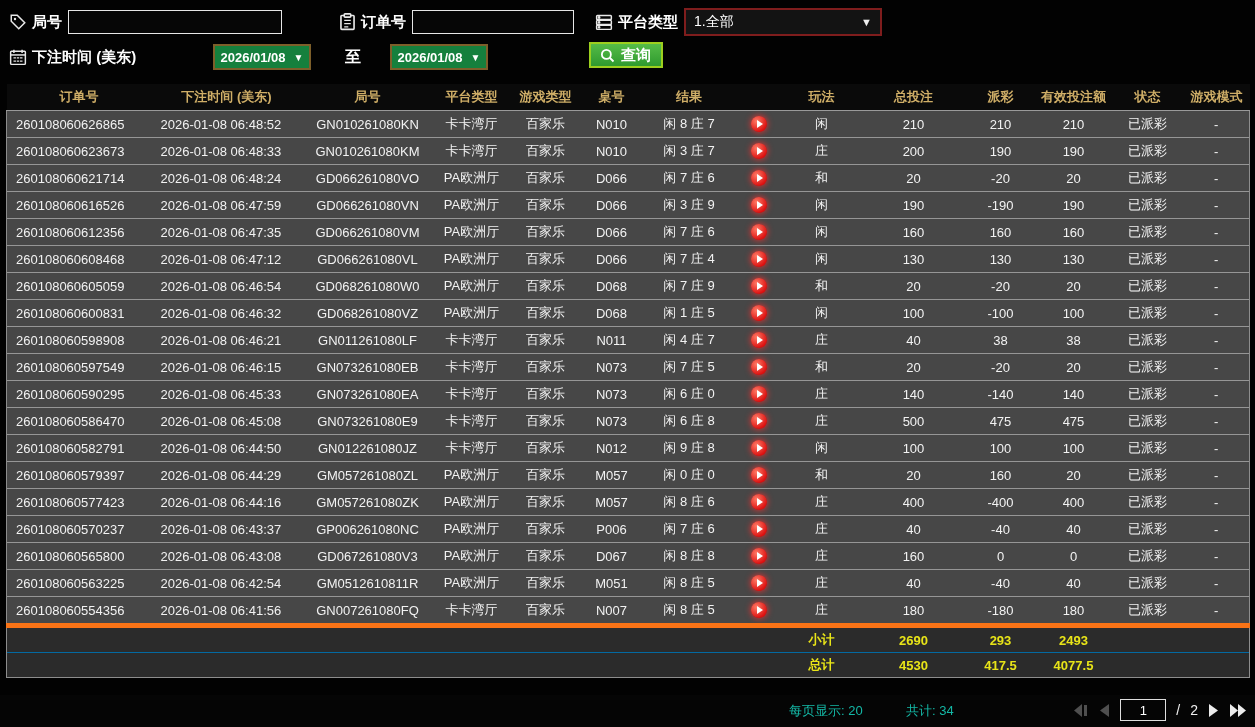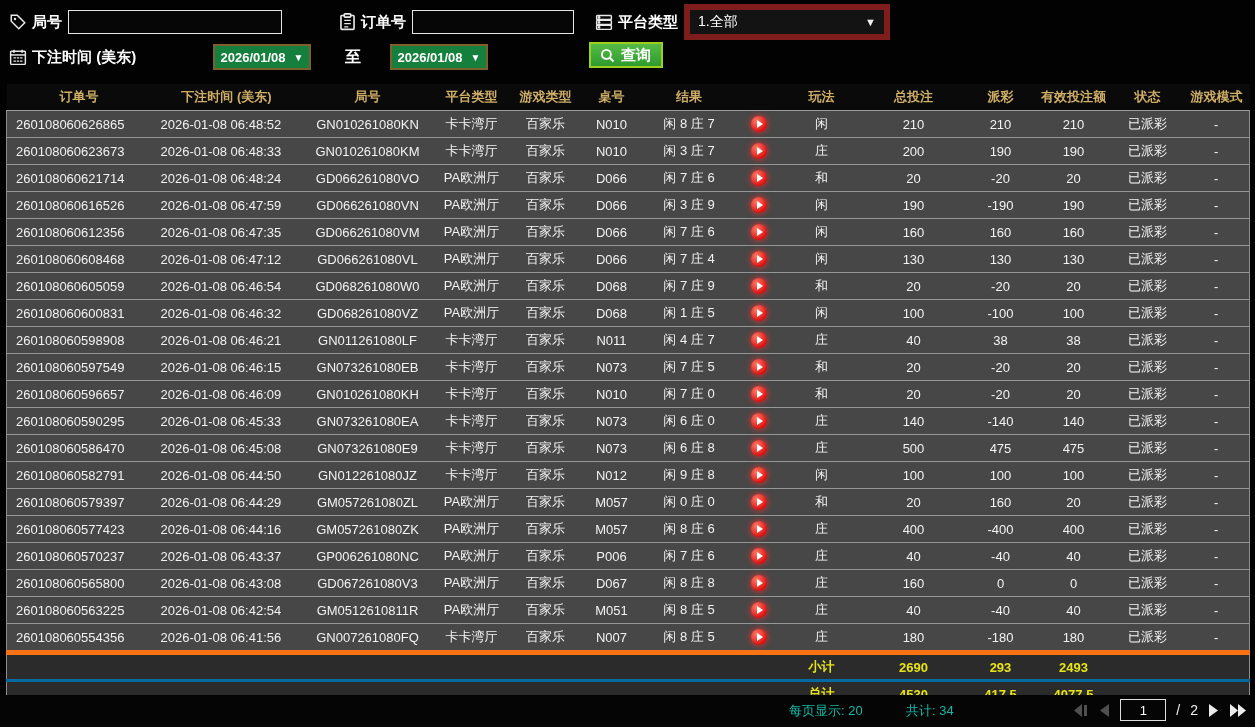--- a/index.html
+++ b/index.html
@@ -15,21 +15,21 @@
     height:22px;background:#060606;border:1px solid #e6e6e6;color:#fff;
     font-size:13px;padding:0 6px;outline:none;font-family:inherit;
   }
   .datebox{
     display:flex;align-items:center;justify-content:center;gap:8px;cursor:pointer;
     height:22px;background:#15803d;border:2px solid #7d5f2a;color:#fff;font-size:13px;font-weight:bold;
     padding:0 8px;
   }
   .datebox .caret{font-size:10px;}
   .selectbox{
-    display:flex;align-items:center;height:24px;background:#131313;border:6px solid #7f1d1d;
+    display:flex;align-items:center;height:24px;background:#131313;border:2px solid #7f1d1d;
     color:#fff;font-size:14px;padding:0 8px;cursor:pointer;
   }
   .selectbox .caret{margin-left:auto;font-size:11px;color:#eee;}
   .to-label{position:absolute;font-size:16px;font-weight:bold;color:#fff;}
   .search-btn{
     position:absolute;display:flex;align-items:center;gap:4px;height:26px;padding:0 10px 0 6px;
     background:linear-gradient(#55bb47,#2f9a2f);border:2px solid #9ccf1e;color:#fff;
     font-size:15px;font-weight:bold;cursor:pointer;font-family:inherit;
   }
   
@@ -48,21 +48,21 @@
   table.rec tbody tr td:first-child{border-left:1px solid #8d8d8d;}
   table.rec tbody tr td:last-child{border-right:1px solid #8d8d8d;}
   table.rec tbody tr:last-child td{border-bottom:5px solid #f97316;}
   td.td-left{text-align:left !important;padding-left:9px !important;}
   .c-win{color:#c21f35;}
   .c-loss{color:#9edc1e;}
   .c-even{color:#f2f2f2;}
   .c-status{color:#3ecb3e;}
   table.rec tfoot td{
     height:22px;background:#2b2b2b;color:#e8e418;font-weight:bold;text-align:center;
-    border-top:3px solid #0369a1;font-size:13px;
+    border-top:1px solid #0369a1;font-size:13px;
   }
   table.rec tfoot tr td:first-child{border-left:1px solid #8d8d8d;}
   table.rec tfoot tr td:last-child{border-right:1px solid #8d8d8d;}
   table.rec tfoot tr:last-child td{border-bottom:1px solid #8d8d8d;}
   .play{
     display:inline-flex;width:16px;height:16px;border-radius:50%;vertical-align:middle;
     background:radial-gradient(circle at 35% 32%,#ff7a66,#dc0f0f 72%);
     box-shadow:0 0 6px rgba(255,45,45,.95);align-items:center;justify-content:center;cursor:pointer;
   }
   .play::after{
@@ -355,36 +355,20 @@
           <td>闲 7 庄 5</td>
           <td><span class="play"></span></td>
           <td>和</td>
           <td>20</td>
           <td class="c-loss">-20</td>
           <td>20</td>
           <td class="c-status">已派彩</td>
           <td>-</td>
         </tr>
         <tr>
-          <td class="td-left">260108060596657</td>
-          <td class="td-left">2026-01-08 06:46:09</td>
-          <td>GN010261080KH</td>
-          <td>卡卡湾厅</td>
-          <td>百家乐</td>
-          <td>N010</td>
-          <td>闲 7 庄 0</td>
-          <td><span class="play"></span></td>
-          <td>和</td>
-          <td>20</td>
-          <td class="c-loss">-20</td>
-          <td>20</td>
-          <td class="c-status">已派彩</td>
-          <td>-</td>
-        </tr>
-        <tr>
           <td class="td-left">260108060590295</td>
           <td class="td-left">2026-01-08 06:45:33</td>
           <td>GN073261080EA</td>
           <td>卡卡湾厅</td>
           <td>百家乐</td>
           <td>N073</td>
           <td>闲 6 庄 0</td>
           <td><span class="play"></span></td>
           <td>庄</td>
           <td>140</td>

